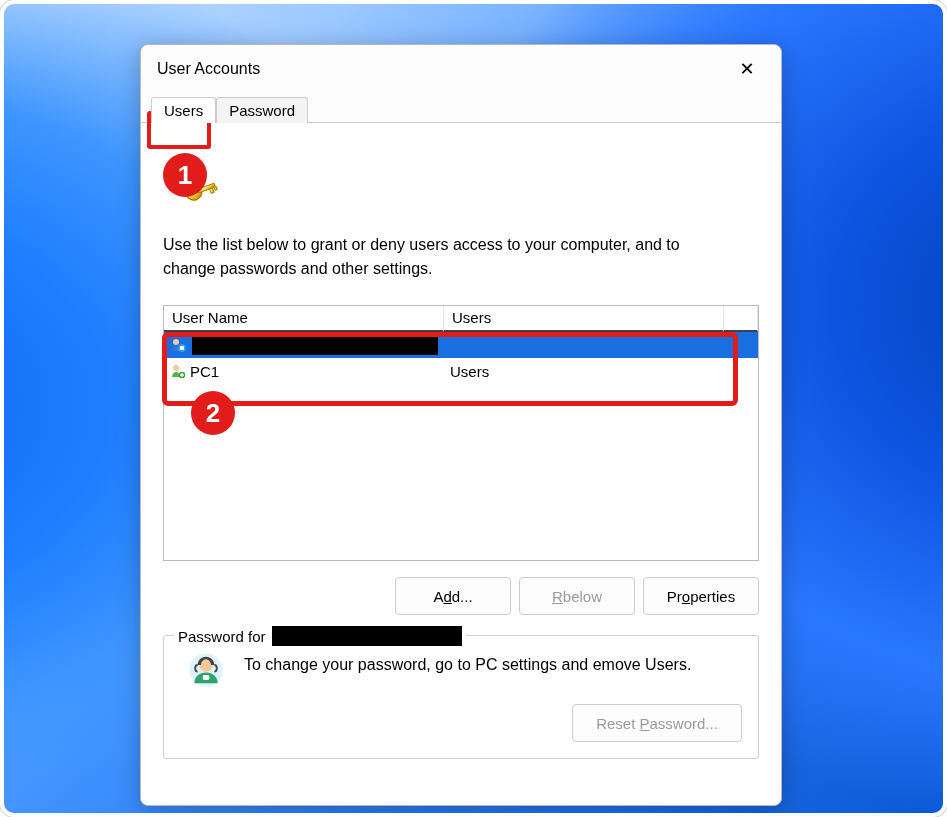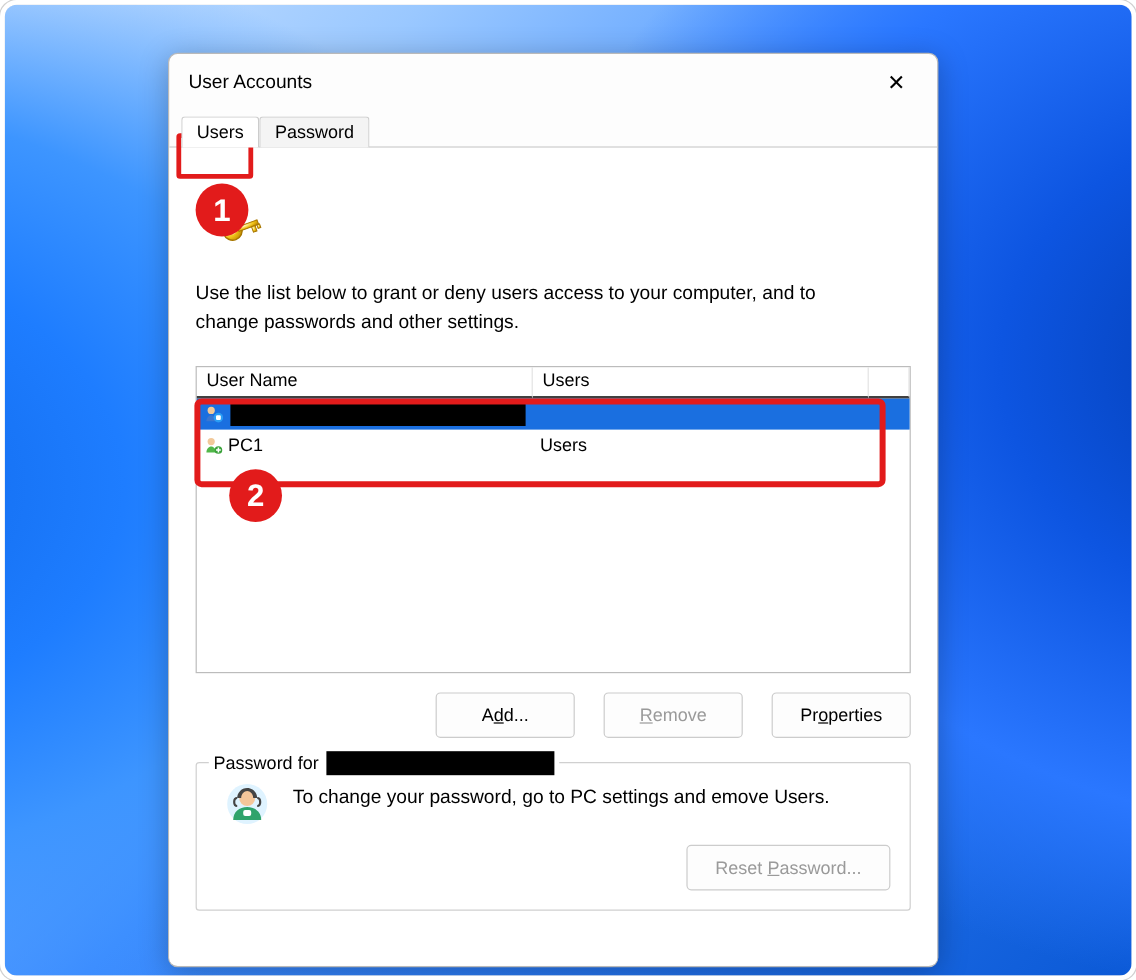--- a/index.html
+++ b/index.html
@@ -180,21 +180,21 @@
     display:inline-block;
     height: 20px;
     background:#000;
     flex:1;
     margin-left:2px;
   }
 
   .row-buttons {
     display:flex;
     justify-content:flex-end;
-    gap: 24px;
+    gap: 8px;
     margin-top: 16px;
   }
   .winbtn {
     min-width: 116px;
     height: 38px;
     border: 1px solid #ccc;
     border-radius: 4px;
     background:#fdfdfd;
     font-size: 15px;
     font-family: inherit;
@@ -310,21 +310,21 @@
         </div>
 
         <div class="anno-box" style="left:-2px; top:26px; width:566px; height:64px; border-width:5px; border-radius:6px;"></div>
       </div>
 
       <div class="row-buttons">
         <button class="winbtn">
           <span>A</span><span class="ul">d</span><span>d...</span>
         </button>
         <button class="winbtn" disabled="">
-          <span></span><span class="ul">R</span><span>emove</span>
+          <span></span><span class="ul">R</span><span>below</span>
         </button>
         <button class="winbtn">
           <span>Pr</span><span class="ul">o</span><span>perties</span>
         </button>
       </div>
 
       <div class="fieldset">
         <div class="fieldset-legend">
           <span>Password for </span>
           <span class="redact"></span>

